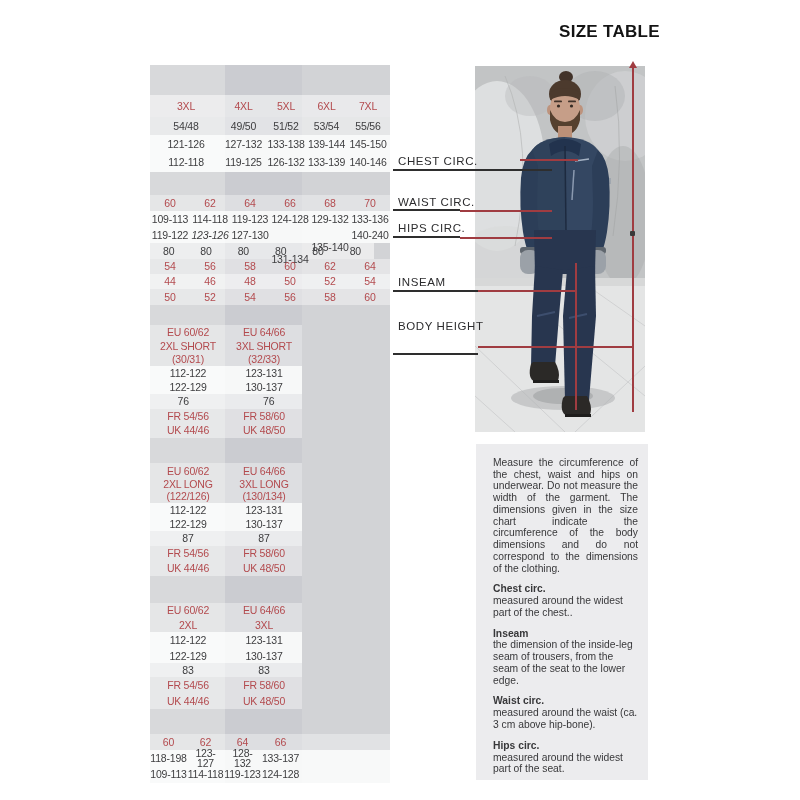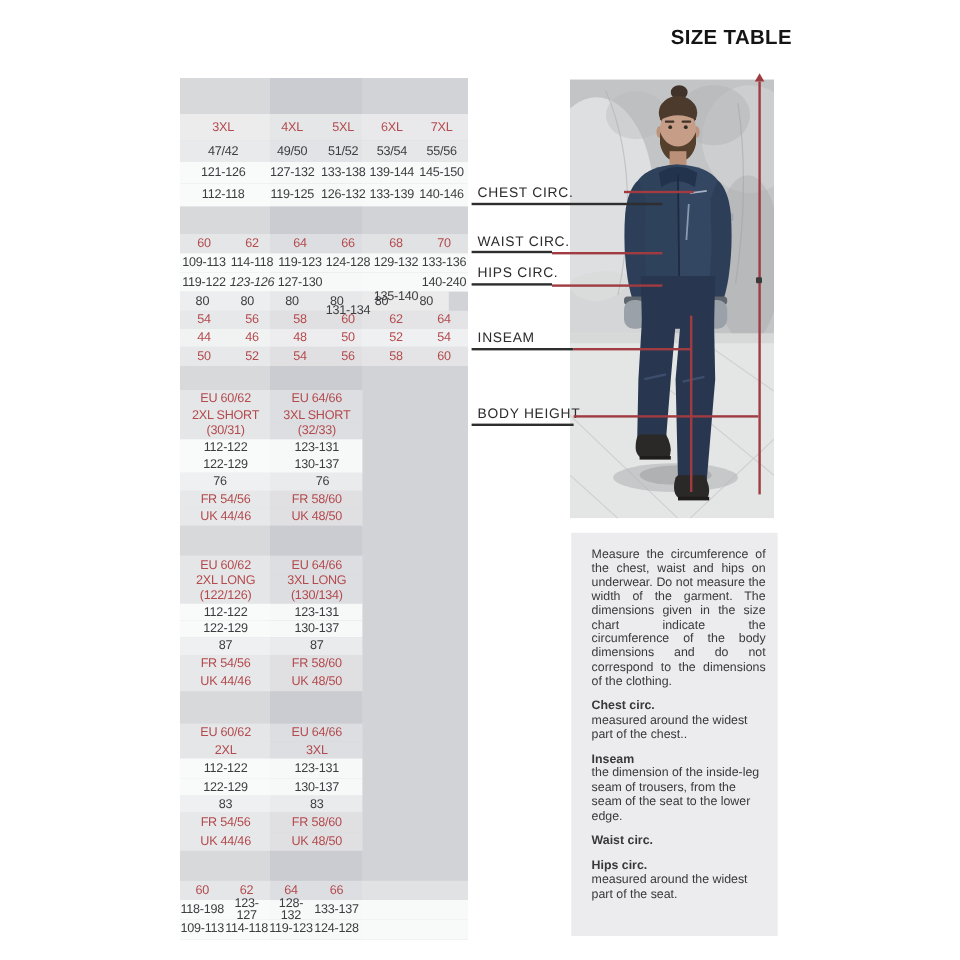--- a/index.html
+++ b/index.html
@@ -17,21 +17,21 @@
   .trow{display:flex;align-items:center;}
   .tcell{text-align:center;font-size:10.5px;letter-spacing:-.2px;line-height:1;}
 
   
   .photo{position:absolute;left:475px;top:66px;width:170px;height:366px;overflow:hidden;}
   .photo svg{display:block;}
 
   
   .mlabel{position:absolute;left:398px;font-size:11.5px;letter-spacing:.6px;color:#2c2c2e;white-space:nowrap;}
   .lbl-chest{top:155px;} .lbl-waist{top:196px;} .lbl-hips{top:222px;}
-  .lbl-inseam{top:276px;} .lbl-body{top:339px;}
+  .lbl-inseam{top:276px;} .lbl-body{top:320px;}
   .mline{position:absolute;height:1.5px;background:#2e2e2e;}
   .mline.red{background:#a03c41;}
   .vline{position:absolute;width:1.5px;background:#a03c41;}
   .hdot{position:absolute;width:5px;height:5px;background:#3a3a3a;border-radius:1px;}
   .arrow-up{position:absolute;width:0;height:0;border-left:4px solid transparent;
             border-right:4px solid transparent;border-bottom:7px solid #a03c41;}
 
   
   .panel{position:absolute;left:476px;top:444px;width:172px;height:336px;background:#ececee;
          box-sizing:border-box;padding:13px 10px 0 17px;color:#38383a;}
@@ -50,21 +50,21 @@
   <div class="size-table">
       <div class="tgap" style="height: 30px;"></div>
       <div class="trow" style="height: 22px; width: 240px; background: rgba(255, 255, 255, 0.5);">
         <div class="tcell" style="width: 72px; color: rgb(179, 74, 78);">3XL</div>
         <div class="tcell" style="width: 43px; color: rgb(179, 74, 78);">4XL</div>
         <div class="tcell" style="width: 42px; color: rgb(179, 74, 78);">5XL</div>
         <div class="tcell" style="width: 39px; color: rgb(179, 74, 78);">6XL</div>
         <div class="tcell" style="width: 44px; color: rgb(179, 74, 78);">7XL</div>
       </div>
       <div class="trow" style="height: 18px; width: 240px; background: rgba(255, 255, 255, 0.45);">
-        <div class="tcell" style="width: 72px; color: rgb(61, 61, 63);">47/42</div>
+        <div class="tcell" style="width: 72px; color: rgb(61, 61, 63);">54/48</div>
         <div class="tcell" style="width: 43px; color: rgb(61, 61, 63);">49/50</div>
         <div class="tcell" style="width: 42px; color: rgb(61, 61, 63);">51/52</div>
         <div class="tcell" style="width: 39px; color: rgb(61, 61, 63);">53/54</div>
         <div class="tcell" style="width: 44px; color: rgb(61, 61, 63);">55/56</div>
       </div>
       <div class="trow" style="height: 18px; width: 240px; background: rgba(255, 255, 255, 0.85);">
         <div class="tcell" style="width: 72px; color: rgb(61, 61, 63);">121-126</div>
         <div class="tcell" style="width: 43px; color: rgb(61, 61, 63);">127-132</div>
         <div class="tcell" style="width: 42px; color: rgb(61, 61, 63);">133-138</div>
         <div class="tcell" style="width: 39px; color: rgb(61, 61, 63);">139-144</div>
@@ -338,20 +338,21 @@
     <div class="def">
       <div class="term">Chest circ.</div>
       <div class="body">measured around the widest part of the chest..</div>
     </div>
     <div class="def">
       <div class="term">Inseam</div>
       <div class="body">the dimension of the inside-leg seam of trousers, from the seam of the seat to the lower edge.</div>
     </div>
     <div class="def">
       <div class="term">Waist circ.</div>
+      <div class="body">measured around the waist (ca. 3 cm above hip-bone).</div>
     </div>
     <div class="def">
       <div class="term">Hips circ.</div>
       <div class="body">measured around the widest part of the seat.</div>
     </div>
   </div>
 
 </div>
 
 </body></html>

